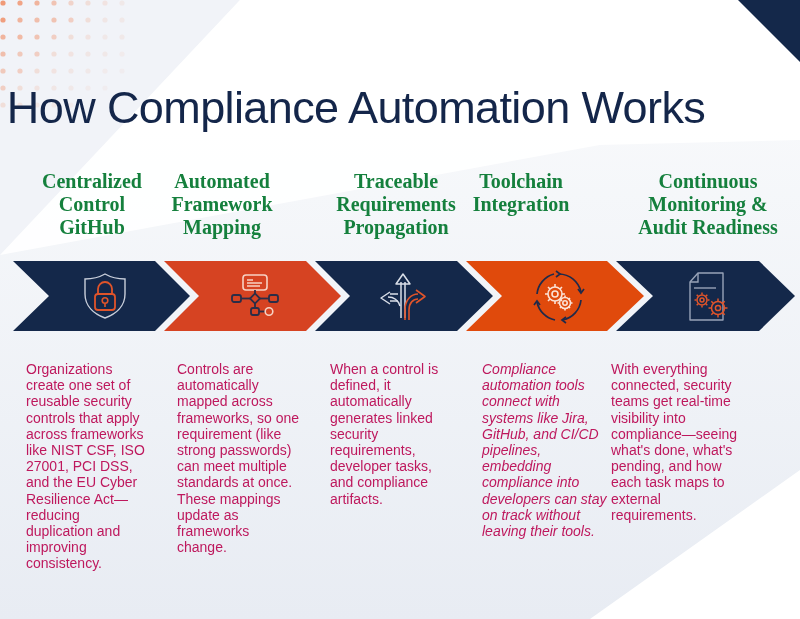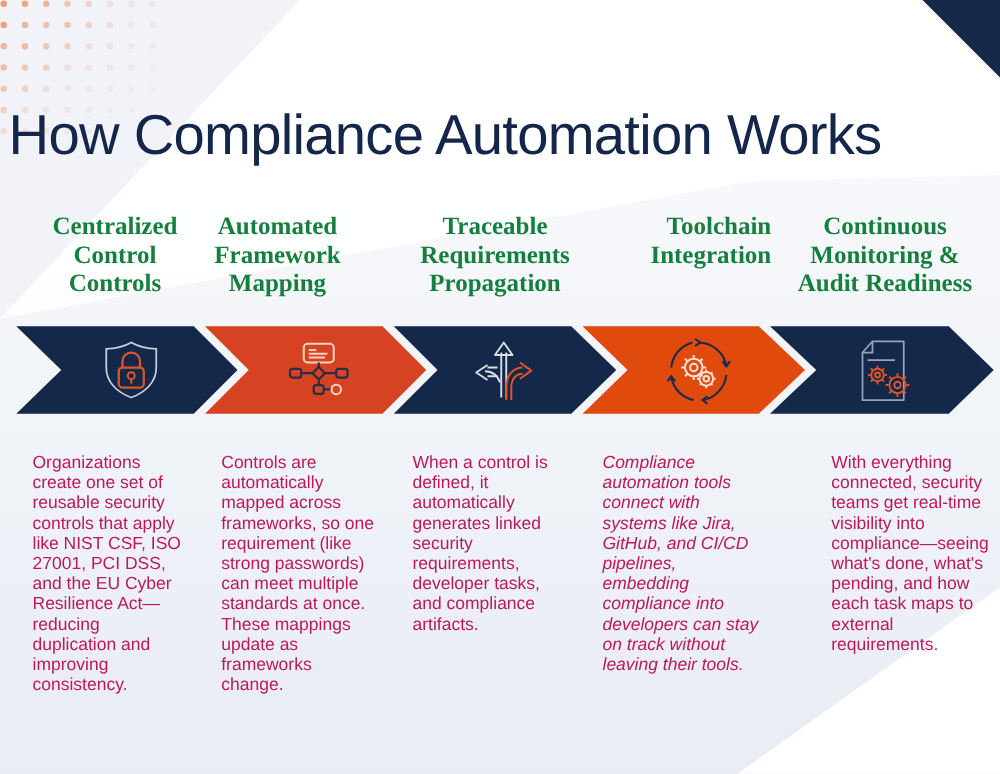--- a/index.html
+++ b/index.html
@@ -84,33 +84,33 @@
         <circle cx="71" cy="105" r="2.6" opacity="0.08"></circle>
     </g>
   </g>
 </svg>
 
 <h1 class="title">How Compliance Automation Works</h1>
 
 <div class="step-title" style="left:17px;width:150px;">
   <span>Centralized</span>
   <span>Control</span>
-  <span>Controls</span>
+  <span>GitHub</span>
 </div>
 <div class="step-title" style="left:147px;width:150px;">
   <span>Automated</span>
   <span>Framework</span>
   <span>Mapping</span>
 </div>
 <div class="step-title" style="left:316px;width:160px;">
   <span>Traceable</span>
   <span>Requirements</span>
   <span>Propagation</span>
 </div>
-<div class="step-title" style="left:467px;width:150px;text-align:right;">
+<div class="step-title" style="left:446px;width:150px;">
   <span>Toolchain</span>
   <span>Integration</span>
 </div>
 <div class="step-title" style="left:620px;width:176px;">
   <span>Continuous</span>
   <span>Monitoring &amp;</span>
   <span>Audit Readiness</span>
 </div>
 
 <svg class="chev" width="800" height="619" viewBox="0 0 800 619">
@@ -189,20 +189,21 @@
     <circle cx="32" cy="38" r="2.6"></circle>
     <path d="M32 28.5 L32 31 M32 45 L32 47.5 M22.5 38 L25 38 M39 38 L41.5 38 M25.3 31.3 L27 33 M37 43 L38.7 44.7 M25.3 44.7 L27 43 M37 33 L38.7 31.3"></path>
   </g>
 </svg>
 
 <div class="desc" style="left:22px;">
   <span>Organizations</span>
   <span>create one set of</span>
   <span>reusable security</span>
   <span>controls that apply</span>
+  <span>across frameworks</span>
   <span>like NIST CSF, ISO</span>
   <span>27001, PCI DSS,</span>
   <span>and the EU Cyber</span>
   <span>Resilience Act—</span>
   <span>reducing</span>
   <span>duplication and</span>
   <span>improving</span>
   <span>consistency.</span>
 </div>
 <div class="desc" style="left:173px;">
@@ -236,21 +237,21 @@
   <span>connect with</span>
   <span>systems like Jira,</span>
   <span>GitHub, and CI/CD</span>
   <span>pipelines,</span>
   <span>embedding</span>
   <span>compliance into</span>
   <span>developers can stay</span>
   <span>on track without</span>
   <span>leaving their tools.</span>
 </div>
-<div class="desc" style="left:661px;">
+<div class="desc" style="left:607px;">
   <span>With everything</span>
   <span>connected, security</span>
   <span>teams get real-time</span>
   <span>visibility into</span>
   <span>compliance—seeing</span>
   <span>what's done, what's</span>
   <span>pending, and how</span>
   <span>each task maps to</span>
   <span>external</span>
   <span>requirements.</span>

